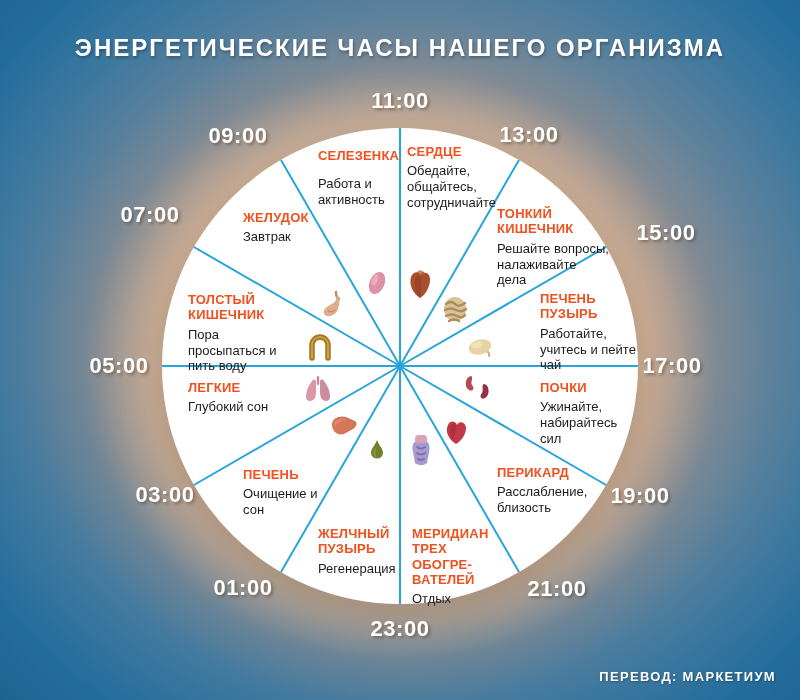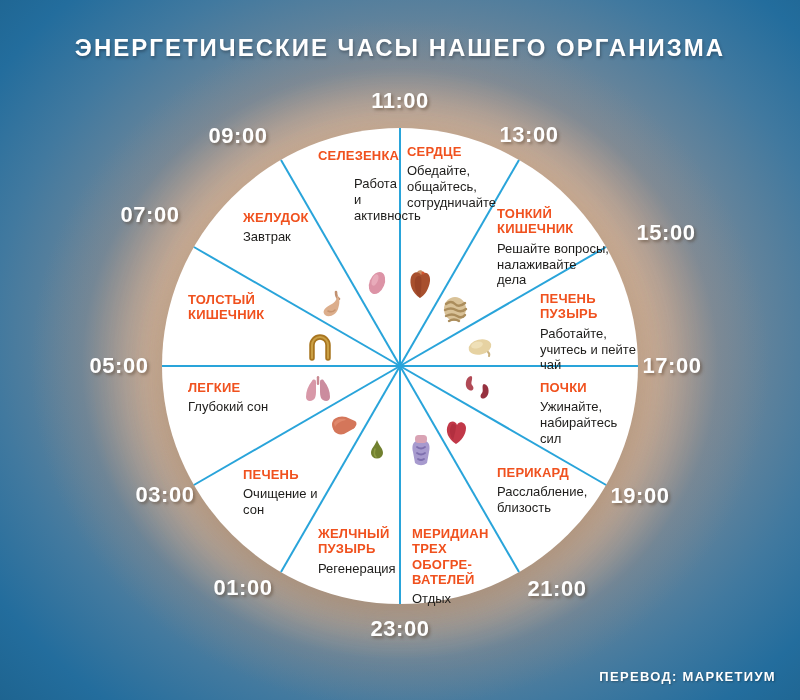--- a/index.html
+++ b/index.html
@@ -68,21 +68,21 @@
   .s2  { left:540px; top:291px; width:106px; }
   .s3  { left:540px; top:380px; width:92px;  }
   .s4  { left:497px; top:465px; width:100px; }
   .s5  { left:412px; top:526px; width:98px;  }
   .s6  { left:318px; top:526px; width:90px;  }
   .s7  { left:243px; top:467px; width:90px;  }
   .s8  { left:188px; top:380px; width:100px; }
   .s9  { left:188px; top:292px; width:100px; }
   .s10 { left:243px; top:210px; width:90px;  }
   .s11 { left:318px; top:148px; width:88px;  }
-  .s11 .seg-desc { margin-top:13px;margin-left:36px; }
+  .s11 .seg-desc { margin-top:13px; }
 
   .icon {
     position:absolute; width:36px; height:36px;
     transform:translate(-50%,-50%);
   }
   .icon svg { width:100%; height:100%; display:block; }
   .i-heart     { left:420px; top:284px; }
   .i-si        { left:455px; top:309px; }
   .i-bladder   { left:480px; top:346px; }
   .i-kidneys   { left:477px; top:388px; }
@@ -181,20 +181,23 @@
     <div class="seg-desc">Очищение и
 сон</div>
   </div>
   <div class="seg s8">
     <div class="seg-organ">ЛЕГКИЕ</div>
     <div class="seg-desc">Глубокий сон</div>
   </div>
   <div class="seg s9">
     <div class="seg-organ">ТОЛСТЫЙ
 КИШЕЧНИК</div>
+    <div class="seg-desc">Пора
+просыпаться и
+пить воду</div>
   </div>
   <div class="seg s10">
     <div class="seg-organ">ЖЕЛУДОК</div>
     <div class="seg-desc">Завтрак</div>
   </div>
   <div class="seg s11">
     <div class="seg-organ">СЕЛЕЗЕНКА</div>
     <div class="seg-desc">Работа и
 активность</div>
   </div>

